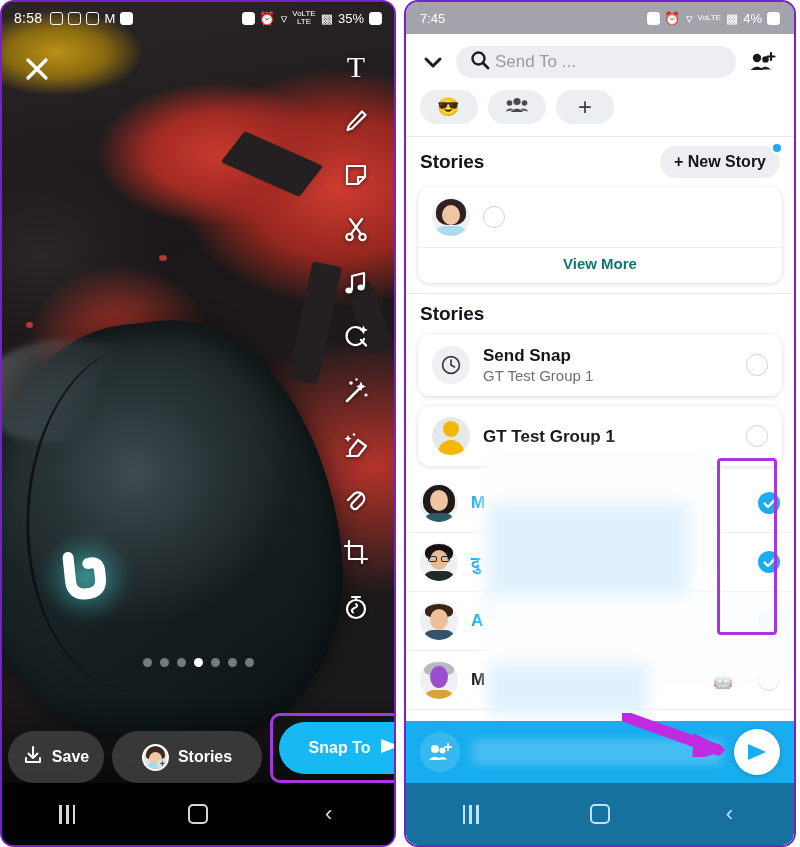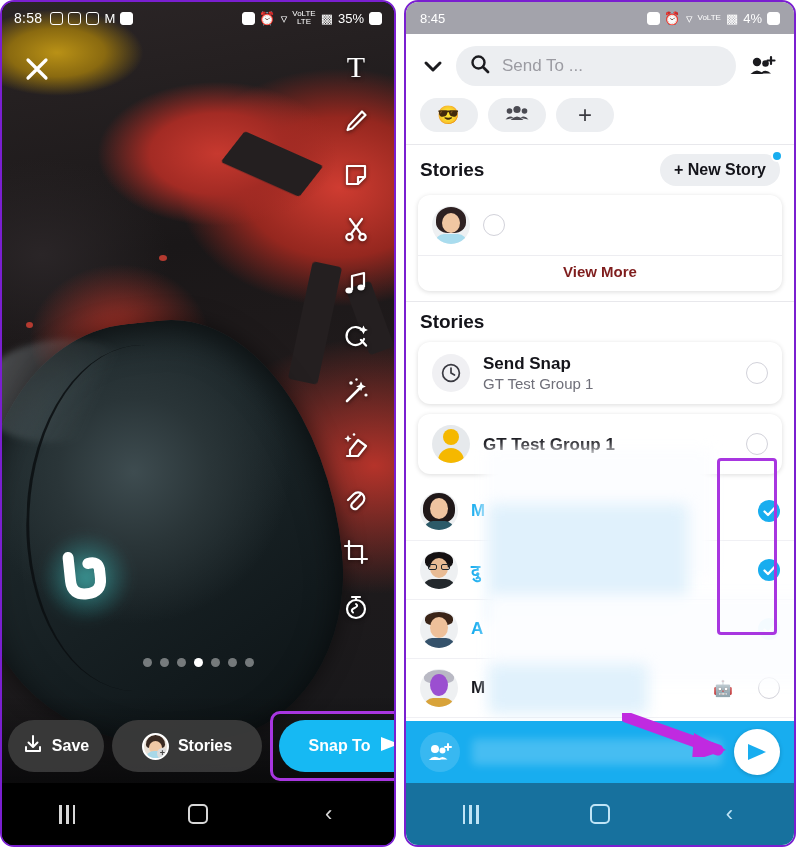--- a/index.html
+++ b/index.html
@@ -70,21 +70,21 @@
   .tool { width:34px; height:34px; display:flex; align-items:center; justify-content:center; cursor:pointer;
           filter: drop-shadow(0 1px 2px rgba(0,0,0,.65)); }
   .tool-T { color:#fff; font-family:"Liberation Serif", serif; font-size:30px; line-height:30px; font-weight:400; }
 
   
   .dots { position:absolute; left:0; right:0; bottom:178px; display:flex; justify-content:center; gap:8px; z-index:30; }
   .dot { width:9px; height:9px; border-radius:50%; background:rgba(255,255,255,.42); }
   .dot.active { background:#fff; }
 
   
-  .l-actions { position:absolute; left:0; right:0; bottom:62px; height:74px; display:flex; align-items:center;
+  .l-actions { position:absolute; left:0; right:0; bottom:62px; height:74px; display:flex; align-items:flex-end;
                padding:0 6px; gap:8px; z-index:30; }
   .chip { height:52px; border-radius:26px; background:rgba(60,60,60,.92); color:#fff;
           display:flex; align-items:center; justify-content:center; gap:9px; font-size:16px; font-weight:700; cursor:pointer; }
   .chip.save { flex:0 0 96px; }
   .chip.stories { flex:0 0 150px; }
   .sendto-wrap { position:relative; margin-left:auto; padding:6px; border:3px solid #a836e0; border-radius:10px; }
   .chip.sendto { width:152px; background:#16b9f3; color:#fff; font-size:16px; font-weight:700; }
   .mini-av { width:27px; height:27px; border-radius:50%; background:#e9e1d7; border:2px solid #fff; position:relative; overflow:hidden; }
   .mini-av .hair { position:absolute; left:2px; top:0px; width:19px; height:13px; background:#3a2a22; border-radius:10px 10px 4px 4px; }
   .mini-av .face { position:absolute; left:5px; top:6px; width:13px; height:13px; background:#f0c9a6; border-radius:50%; }
@@ -103,21 +103,21 @@
   .nav-back { color:#d7d7d7; font-size:22px; line-height:1; font-weight:300; }
 
   
   .r-status { height:32px; background:#a3a3ab; display:flex; align-items:center; padding:0 14px; color:#fff; font-size:13px; }
   .r-status .right { margin-left:auto; display:flex; align-items:center; gap:5px; }
 
   .r-body { position:absolute; left:0; right:0; top:32px; bottom:0; background:#fff; overflow:hidden; }
 
   .search-row { display:flex; align-items:center; gap:10px; padding:12px 14px 8px 14px; }
   .chev { width:26px; height:26px; display:flex; align-items:center; justify-content:center; color:#1b1b1f; cursor:pointer; }
-  .searchbar { flex:1; height:40px; background:#eceef1; border-radius:21px; display:flex; align-items:center; padding:0 14px; gap:12px; cursor:text; }
+  .searchbar { flex:1; height:32px; background:#eceef1; border-radius:21px; display:flex; align-items:center; padding:0 14px; gap:5px; cursor:text; }
   .searchbar .ph { color:#9b9ba2; font-size:17px; }
   .addfriend { width:34px; height:28px; display:flex; align-items:center; justify-content:center; cursor:pointer; }
 
   .filters { display:flex; gap:10px; padding:4px 14px 12px 14px; }
   .fchip { height:34px; min-width:58px; border-radius:17px; background:#eceef1; display:flex; align-items:center; justify-content:center;
            font-size:18px; cursor:pointer; }
   .fchip .plus { font-size:24px; color:#3a3a40; line-height:1; font-weight:400; }
 
   .sec-head { display:flex; align-items:center; padding:9px 14px 7px 14px; border-top:1px solid #e8e8ec; background:#fff; }
   .sec-head .title { font-size:19px; font-weight:700; color:#14141a; }
@@ -126,21 +126,21 @@
   .newstory .badge { position:absolute; right:-3px; top:-4px; width:12px; height:12px; border-radius:50%; background:#18adef; border:2px solid #fff; }
 
   .card { margin:2px 12px 10px 12px; background:#fff; border-radius:12px; box-shadow:0 1px 5px rgba(0,0,0,.14); }
   .row { display:flex; align-items:center; padding:11px 14px; gap:13px; }
   .avatar { width:38px; height:38px; border-radius:50%; background:#eef0f2; position:relative; overflow:hidden; flex:0 0 38px; }
   .rtext { flex:1; min-width:0; }
   .rtitle { font-size:17px; font-weight:700; color:#14141a; line-height:21px; }
   .rsub { font-size:15px; color:#6f6f79; line-height:19px; }
   .radio { width:22px; height:22px; border-radius:50%; border:1.6px solid #d2d2da; flex:0 0 22px; cursor:pointer; }
   .radio.checked { border:none; background:#18adef; display:flex; align-items:center; justify-content:center; }
-  .viewmore { text-align:center; font-size:15px; font-weight:700; color:#7f1d1d; padding:7px 0 11px 0;
+  .viewmore { text-align:center; font-size:15px; font-weight:700; color:#0f766e; padding:7px 0 11px 0;
               border-top:1px solid #ededf1; cursor:pointer; }
 
   .clock-av { background:#f0f0f3; display:flex; align-items:center; justify-content:center; }
 
   .contact-row { display:flex; align-items:center; gap:13px; padding:10px 14px; border-bottom:1px solid #f0f0f4; background:#fff; }
   .cname { font-size:17px; font-weight:700; color:#18adef; }
   .cname.dark { color:#14141a; }
   .blurbar { height:13px; border-radius:3px; background:#e3e3e8; }
 
   
@@ -361,21 +361,21 @@
         </div>
       <div class="nav-btn">
           <span class="nav-back">‹</span>
         </div>
     </div>
   </div>
 
   <div class="right-panel panel">
 
     <div class="r-status">
-      <span>8:45</span>
+      <span>7:45</span>
       <span class="right">
         <span class="sq-icon fill"></span>
         <span class="mglyph">⏰</span>
         <span class="mglyph">▿</span>
         <span style="font-size:8px;line-height:8px;text-align:center">VoLTE</span>
         <span class="mglyph">▩</span>
         <span>4%</span>
         <span class="sq-icon fill"></span>
       </span>
     </div>

